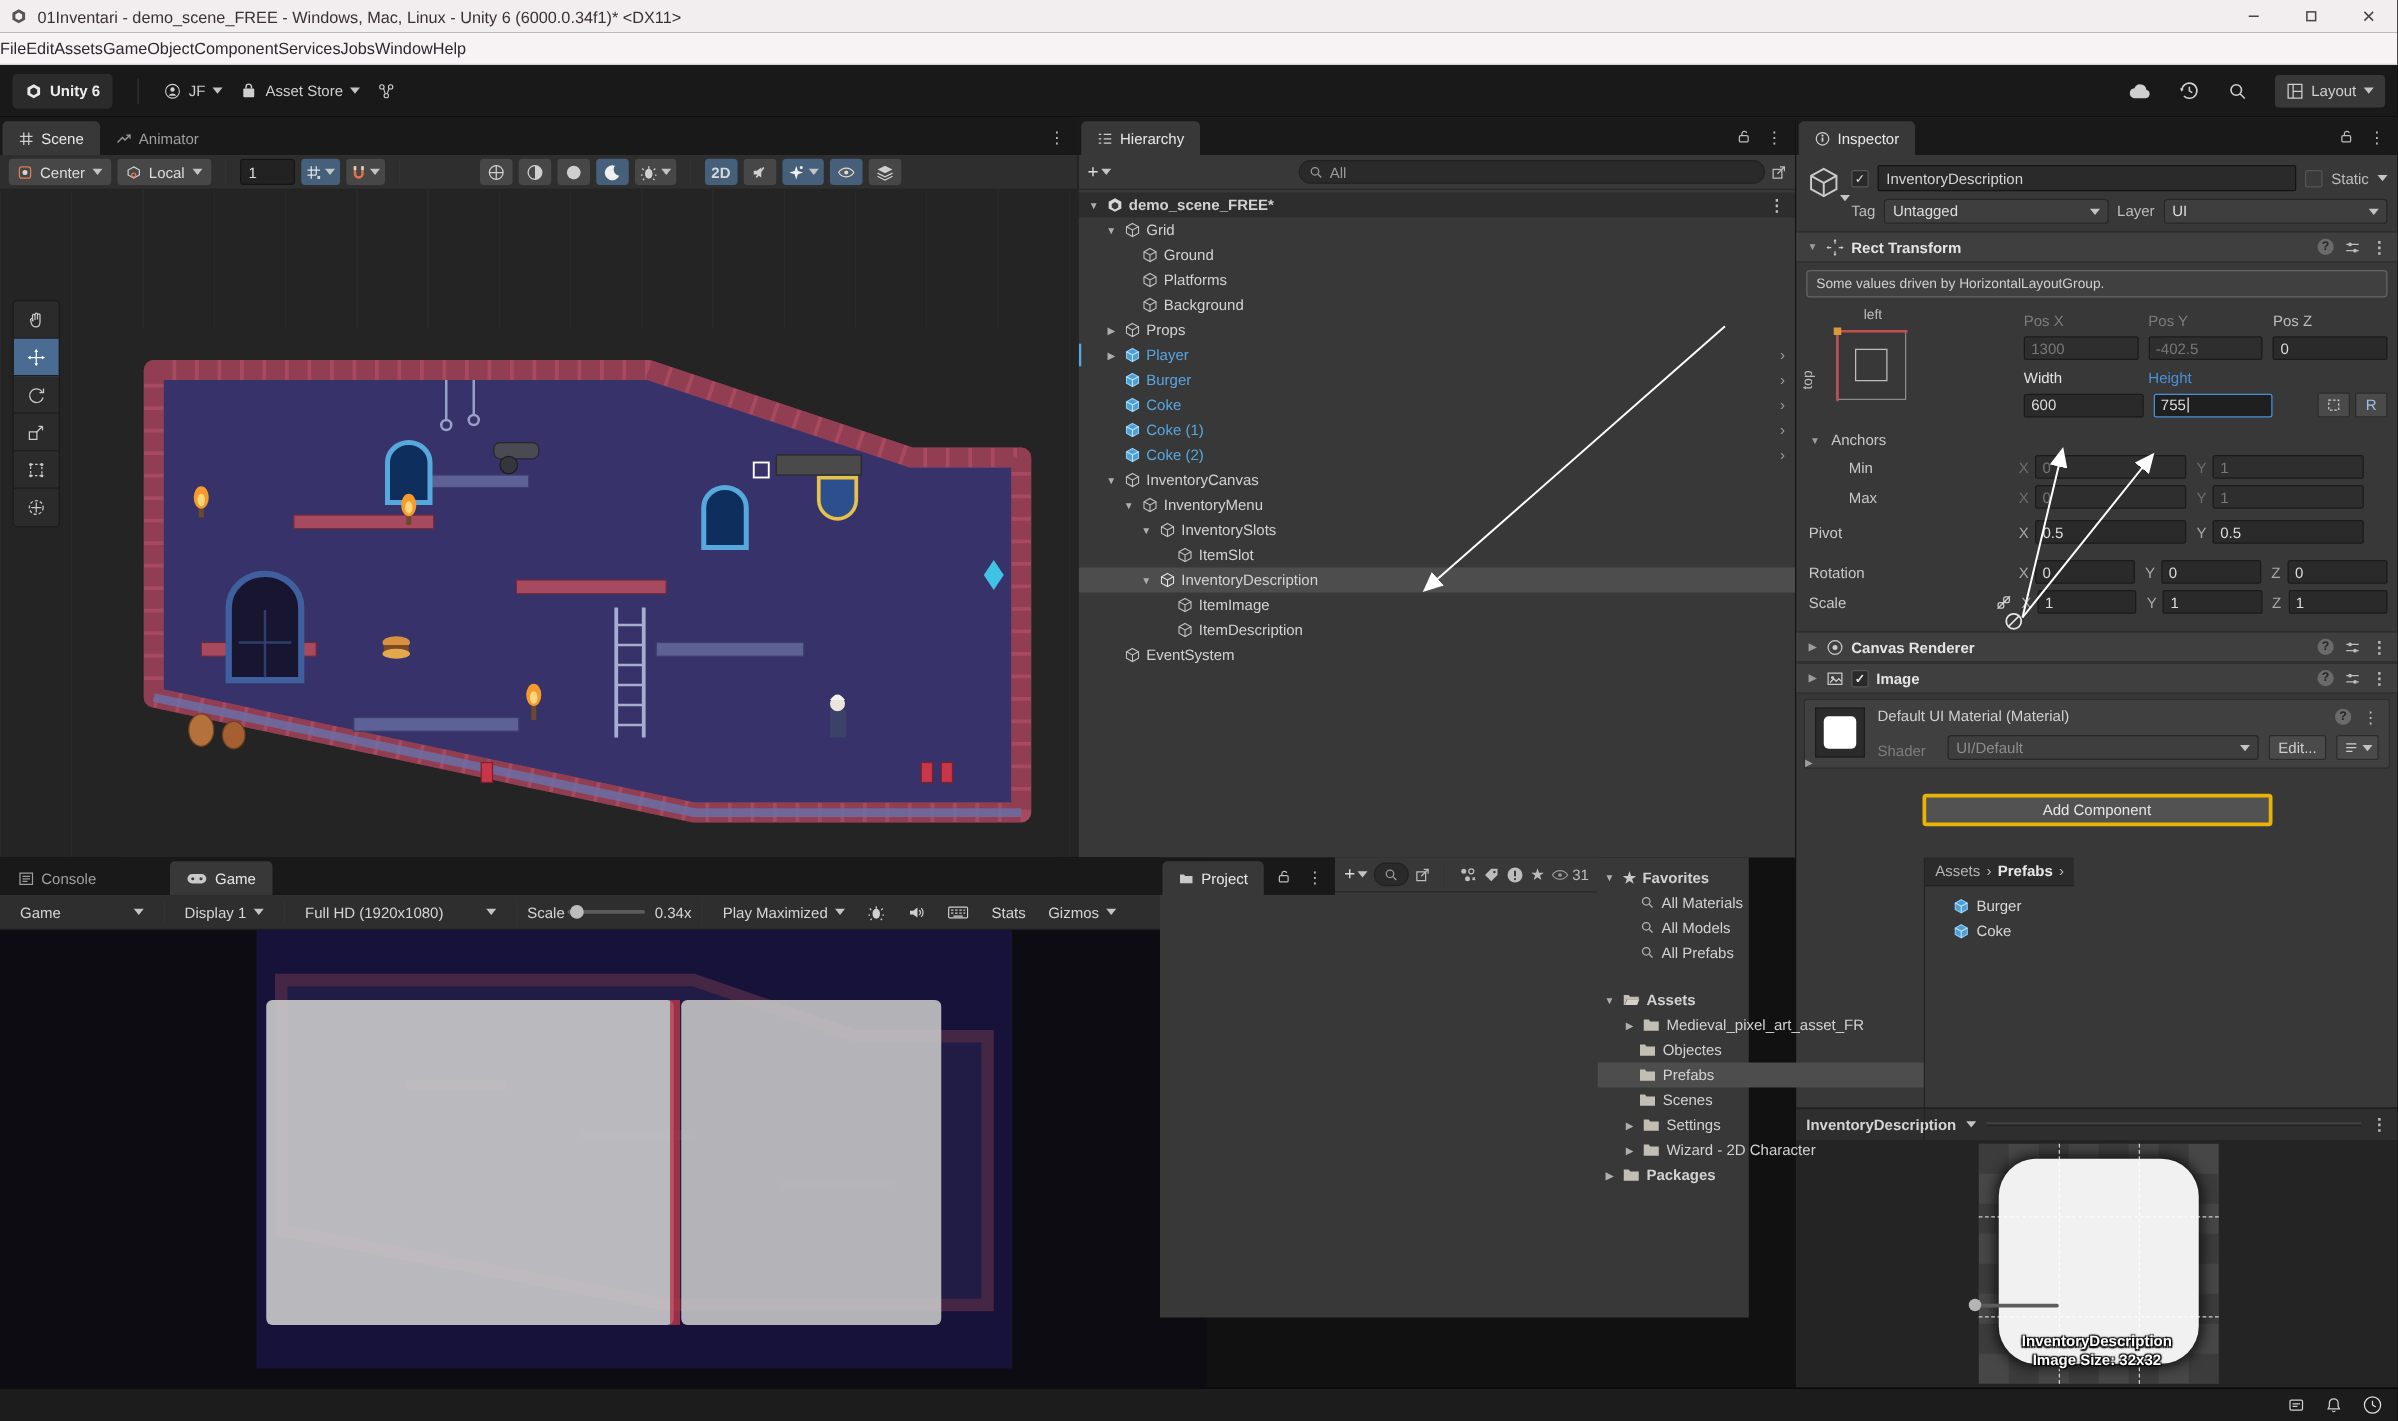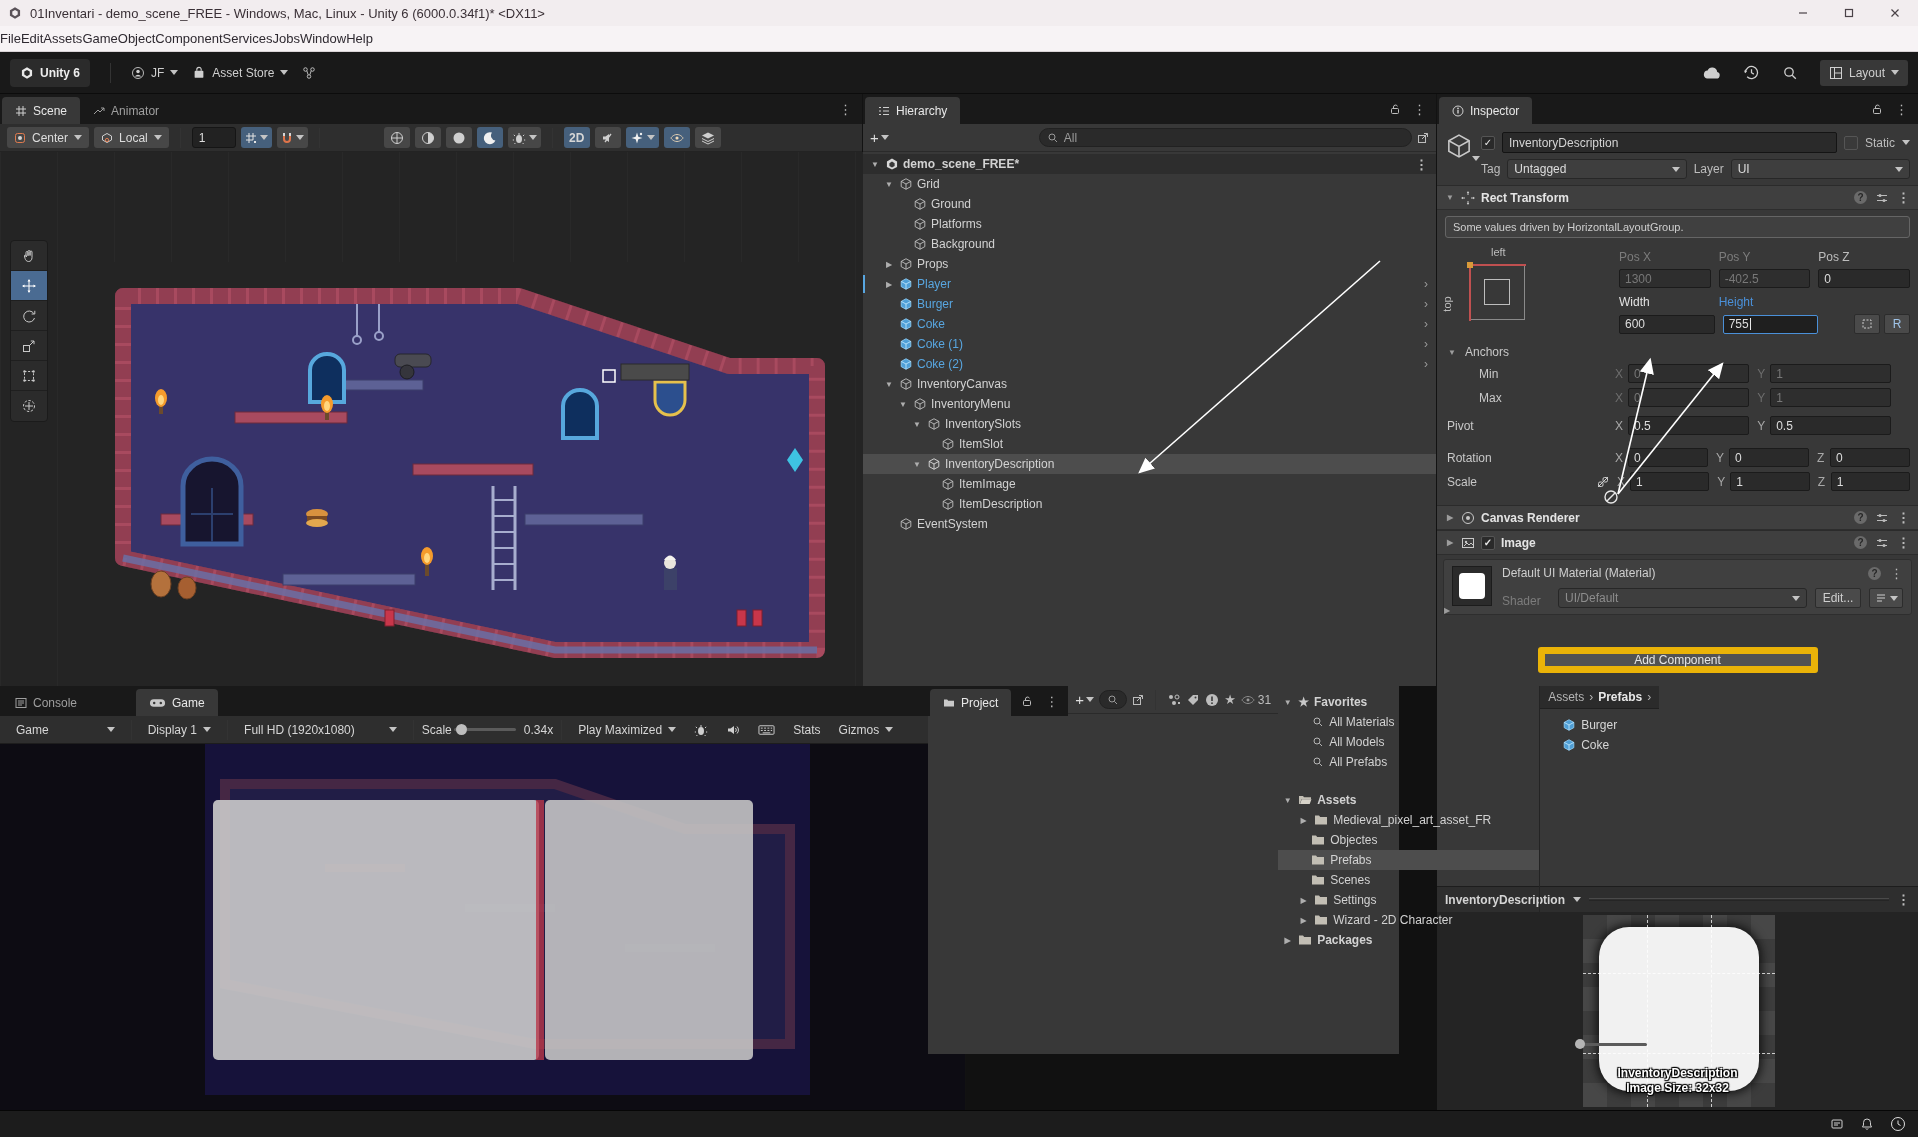--- a/index.html
+++ b/index.html
@@ -74,21 +74,21 @@
   .flabel.dim{color:#7c7c7c}
   .flabel.blue{color:#4a90d9}
   .pfx{color:#a8a8a8;width:9px;flex:none}
   .pfx.dim{color:#6d6d6d}
   .rt-left{position:absolute;left:10px;top:2px;width:160px;height:118px}
   .rt-label-col{width:96px;flex:none;color:#c8c8c8}
   .helpbox{margin:6px 8px;border:1px solid #656565;border-radius:3px;background:#404040;color:#cfcfcf;font-size:11px;padding:4px 7px}
   .caretbar{width:1px;height:12px;background:#e8e8e8;margin-left:1px}
   .smallbtn{width:26px;height:20px;background:#4a4a4a;border:1px solid #2c2c2c;border-radius:2px;display:flex;align-items:center;justify-content:center;color:#cfcfcf;flex:none}
   .matbox{margin:4px 6px;background:#404040;border:1px solid #2e2e2e;border-radius:3px;padding:6px 8px;position:relative}
-  .addcomp{width:280px;height:26px;margin:28px auto;background:#525252;border:7px solid #eab308;border-radius:3px;display:flex;align-items:center;justify-content:center;color:#e6e6e6}
+  .addcomp{width:280px;height:26px;margin:16px auto;background:#525252;border:3px solid #eab308;border-radius:3px;display:flex;align-items:center;justify-content:center;color:#e6e6e6}
   .pvhead{height:26px;background:#2e2e2e;border-top:1px solid #1d1d1d;display:flex;align-items:center;gap:8px;padding:0 8px;font-weight:bold}
   .hairline{flex:1;border-top:1px solid #4a4a4a;border-bottom:1px solid #252525;height:3px}
   #preview-area{position:relative;height:198px;background:#242424}
   .checker{position:absolute;left:146px;top:3px;width:192px;height:192px;background:conic-gradient(#474747 0 25%,#3c3c3c 0 50%,#474747 0 75%,#3c3c3c 0);background-size:48px 48px}
   .sprite{position:absolute;left:16px;top:12px;width:160px;height:164px;background:#f1f1f1;border-radius:30px;box-shadow:0 0 9px 3px rgba(10,10,10,.75)}
   .guide{position:absolute;border:0;border-left:1px dashed rgba(255,255,255,.75)}
   .guideh{position:absolute;border:0;border-top:1px dashed rgba(255,255,255,.75)}
   .pvcaption{position:absolute;left:0;right:0;bottom:14px;text-align:center;color:#fff;font-weight:bold;font-size:12px;text-shadow:1px 1px 1px #000,-1px 1px 1px #000,1px -1px 1px #000,-1px -1px 1px #000;line-height:15px}
   
   #gamepanel{left:0;top:686px;width:966px;height:424px;background:#0d0c13;border-right:1px solid #121212;display:flex;flex-direction:column}

